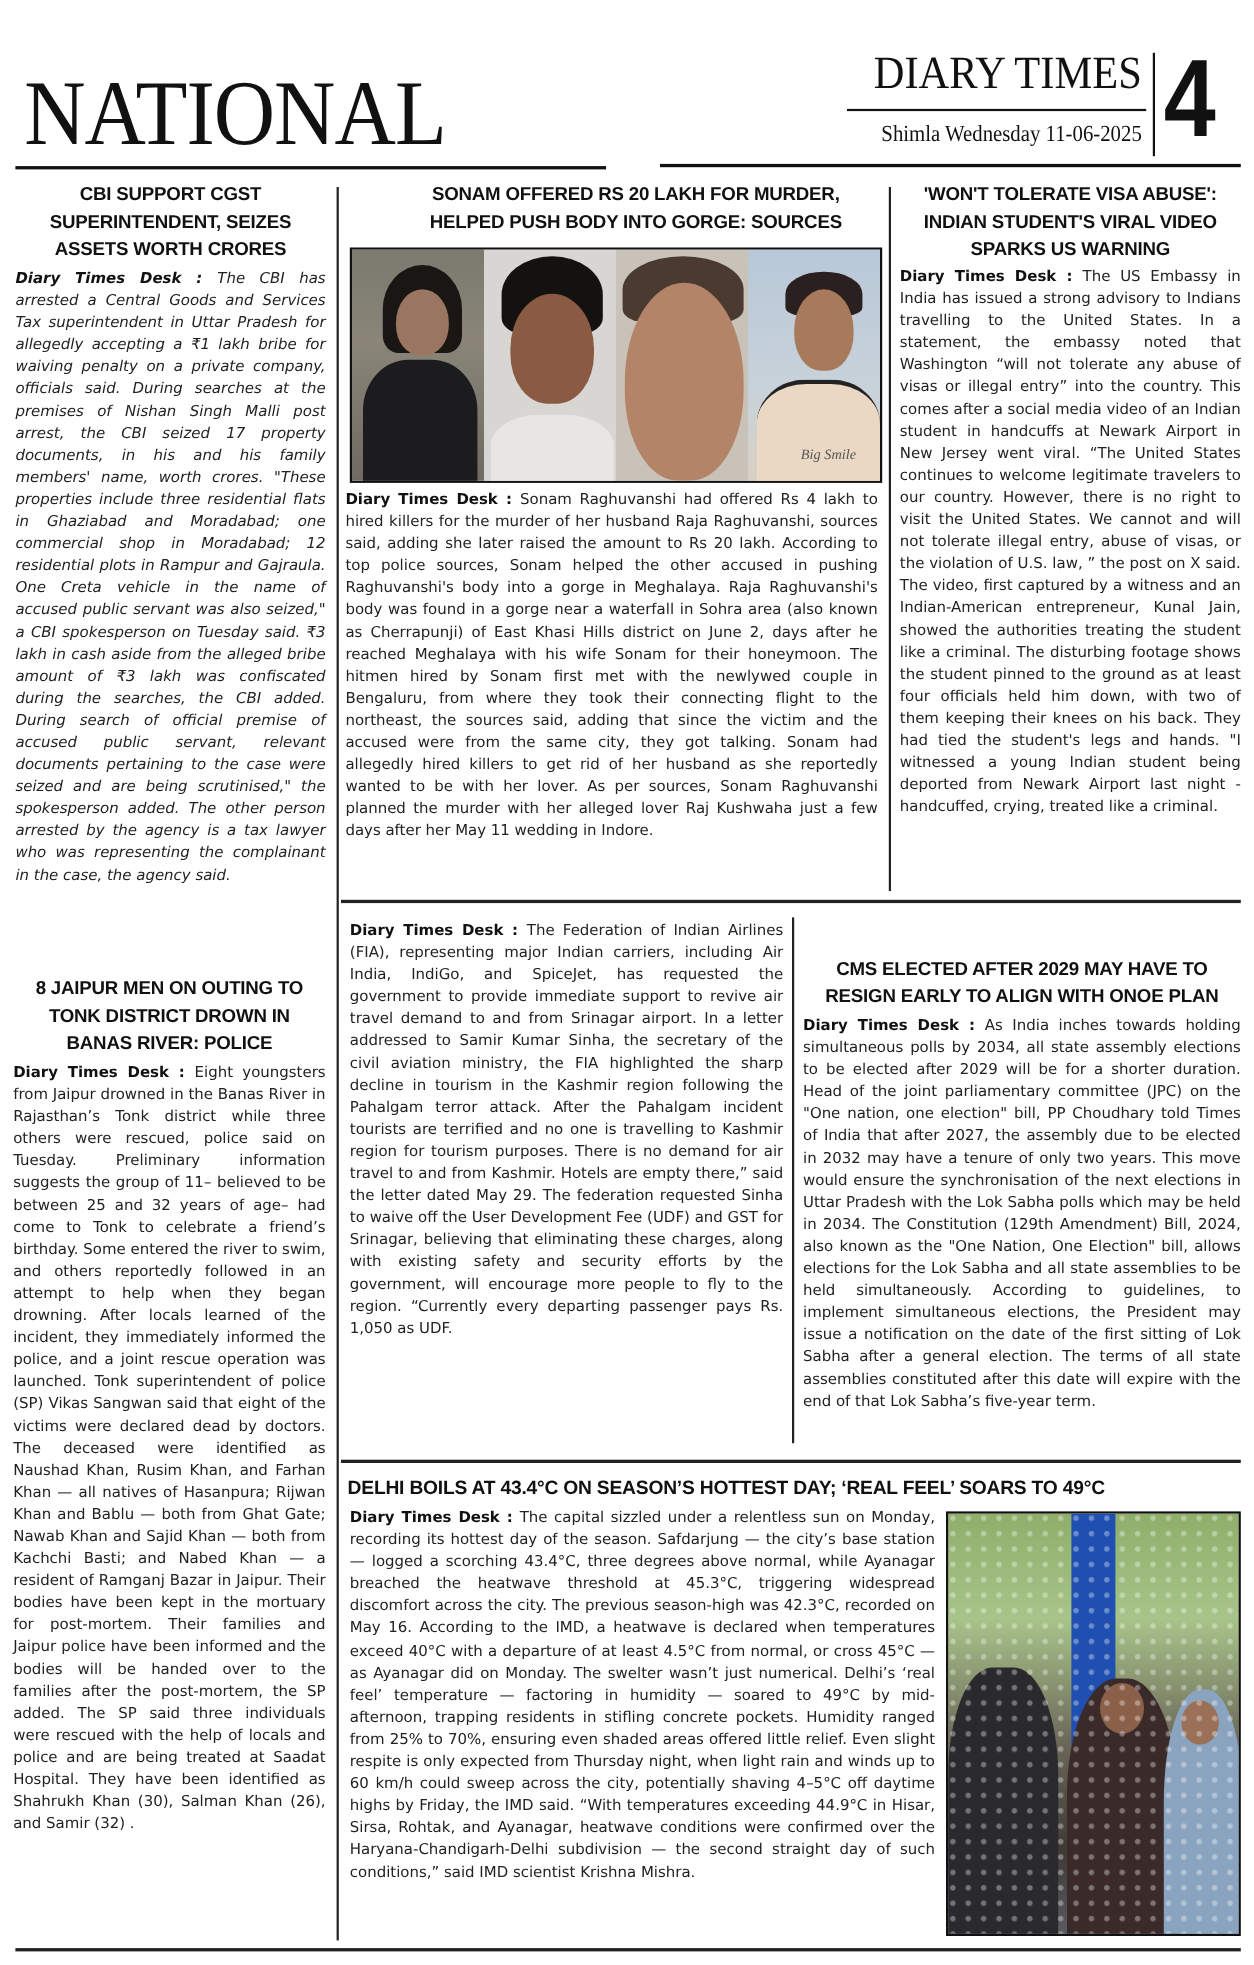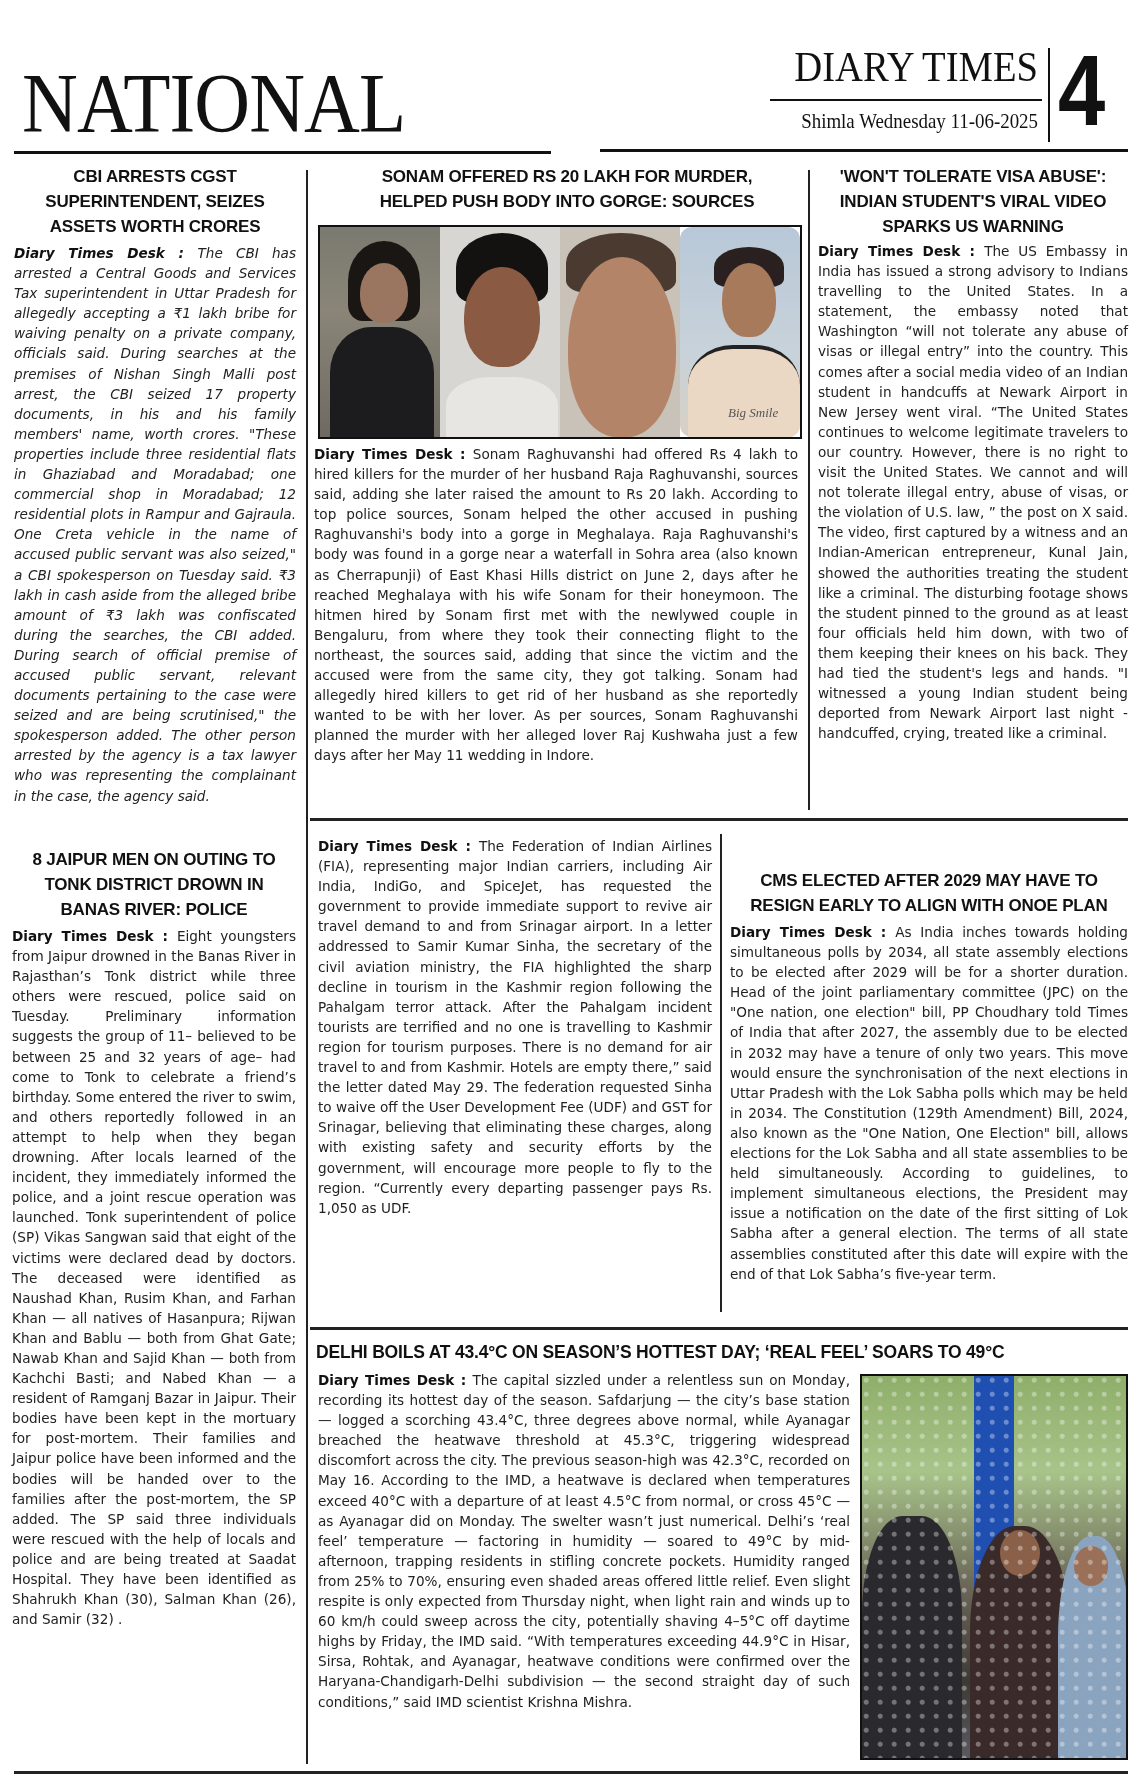--- a/index.html
+++ b/index.html
@@ -72,52 +72,52 @@
 <div class="masthead-rule-right"></div>
 
 <div class="col-rule" style="left:306px; top:170px; height:1594px;"></div>
 <div class="col-rule" style="left:808px; top:170px; height:640px;"></div>
 <div class="h-rule" style="left:310px; top:818px; width:818px;"></div>
 <div class="col-rule" style="left:720px; top:834px; height:478px;"></div>
 <div class="h-rule" style="left:310px; top:1327px; width:818px;"></div>
 <div class="h-rule" style="left:14px; top:1771px; width:1114px;"></div>
 
 <div class="article" style="left:14px; top:164px; width:282px;">
-  <div class="headline" style="padding:0 20px;">CBI ARRESTS CGST SUPERINTENDENT, SEIZES ASSETS WORTH CRORES</div>
+  <div class="headline" style="padding:0 20px;">CBI SUPPORT CGST SUPERINTENDENT, SEIZES ASSETS WORTH CRORES</div>
   <p class="body" style="margin-top:4px;font-style:italic;">
     <span class="byline">Diary Times Desk : </span><span>The CBI has arrested a Central Goods and Services Tax superintendent in Uttar Pradesh for allegedly accepting a ₹1 lakh bribe for waiving penalty on a private company, officials said. During searches at the premises of Nishan Singh Malli post arrest, the CBI seized 17 property documents, in his and his family members' name, worth crores. "These properties include three residential flats in Ghaziabad and Moradabad; one commercial shop in Moradabad; 12 residential plots in Rampur and Gajraula. One Creta vehicle in the name of accused public servant was also seized," a CBI spokesperson on Tuesday said. ₹3 lakh in cash aside from the alleged bribe amount of ₹3 lakh was confiscated during the searches, the CBI added. During search of official premise of accused public servant, relevant documents pertaining to the case were seized and are being scrutinised," the spokesperson added. The other person arrested by the agency is a tax lawyer who was representing the complainant in the case, the agency said.</span>
   </p>
 </div>
 
-<div class="article" style="left:12px; top:847px; width:284px;">
+<div class="article" style="left:12px; top:886px; width:284px;">
   <div class="headline" style="padding:0 6px;">8 JAIPUR MEN ON OUTING TO TONK DISTRICT DROWN IN BANAS RIVER: POLICE</div>
   <p class="body" style="margin-top:4px;">
     <span class="byline">Diary Times Desk : </span><span>Eight youngsters from Jaipur drowned in the Banas River in Rajasthan’s Tonk district while three others were rescued, police said on Tuesday. Preliminary information suggests the group of 11– believed to be between 25 and 32 years of age– had come to Tonk to celebrate a friend’s birthday. Some entered the river to swim, and others reportedly followed in an attempt to help when they began drowning. After locals learned of the incident, they immediately informed the police, and a joint rescue operation was launched. Tonk superintendent of police (SP) Vikas Sangwan said that eight of the victims were declared dead by doctors. The deceased were identified as Naushad Khan, Rusim Khan, and Farhan Khan — all natives of Hasanpura; Rijwan Khan and Bablu — both from Ghat Gate; Nawab Khan and Sajid Khan — both from Kachchi Basti; and Nabed Khan — a resident of Ramganj Bazar in Jaipur. Their bodies have been kept in the mortuary for post-mortem. Their families and Jaipur police have been informed and the bodies will be handed over to the families after the post-mortem, the SP added. The SP said three individuals were rescued with the help of locals and police and are being treated at Saadat Hospital. They have been identified as Shahrukh Khan (30), Salman Khan (26), and Samir (32) .</span>
   </p>
 </div>
 
-<div class="article" style="left:324px; top:164px; width:486px;">
+<div class="article" style="left:335px; top:164px; width:486px;">
   <div class="headline" style="padding:0 24px;">SONAM OFFERED RS 20 LAKH FOR MURDER, HELPED PUSH BODY INTO GORGE: SOURCES</div>
 </div>
 <div class="photo-strip">
   <div class="photo" style="background:linear-gradient(180deg,#7a7a70 0%,#8a8578 40%,#6e6a62 100%);">
     <div class="hair" style="left:28px; top:14px; width:72px; height:80px; background:#1a1614;"></div>
     <div class="head" style="left:40px; top:36px; width:48px; height:60px; background:#9a7560;"></div>
     <div class="body-shape" style="left:10px; top:100px; width:104px; height:114px; background:#1c1c1e;"></div>
   </div>
   <div class="photo" style="background:#d8d6d2;">
     <div class="hair" style="left:16px; top:6px; width:92px; height:70px; background:#141210;"></div>
     <div class="head" style="left:24px; top:40px; width:76px; height:100px; background:#8a5a42;"></div>
     <div class="body-shape" style="left:6px; top:150px; width:112px; height:70px; background:#e8e6e2;"></div>
   </div>
   <div class="photo" style="background:#c8c2b8;">
     <div class="hair" style="left:6px; top:6px; width:110px; height:60px; background:#4a3a30;"></div>
     <div class="head" style="left:8px; top:30px; width:108px; height:180px; background:#b48468;"></div>
   </div>
-  <div class="photo" style="background:linear-gradient(180deg,#b8c8d8 0%,#c8d2da 60%,#d8d0c4 100%);border-radius:12px;">
+  <div class="photo" style="background:linear-gradient(180deg,#b8c8d8 0%,#c8d2da 60%,#d8d0c4 100%);">
     <div class="hair" style="left:34px; top:20px; width:70px; height:40px; background:#2a2020;"></div>
     <div class="head" style="left:42px; top:36px; width:54px; height:74px; background:#a87a5c;"></div>
     <div class="body-shape" style="left:8px; top:118px; width:112px; height:100px; background:#ebd8c4; border-top:4px solid #222;"></div>
     <div style="position:absolute; left:48px; top:178px; font-family:'Liberation Serif',serif; font-style:italic; font-size:13px; color:#555;">Big Smile</div>
   </div>
 </div>
 <div class="article" style="left:314px; top:444px; width:484px;">
   <p class="body">
     <span class="byline">Diary Times Desk : </span><span>Sonam Raghuvanshi had offered Rs 4 lakh to hired killers for the murder of her husband Raja Raghuvanshi, sources said, adding she later raised the amount to Rs 20 lakh. According to top police sources, Sonam helped the other accused in pushing Raghuvanshi's body into a gorge in Meghalaya. Raja Raghuvanshi's body was found in a gorge near a waterfall in Sohra area (also known as Cherrapunji) of East Khasi Hills district on June 2, days after he reached Meghalaya with his wife Sonam for their honeymoon. The hitmen hired by Sonam first met with the newlywed couple in Bengaluru, from where they took their connecting flight to the northeast, the sources said, adding that since the victim and the accused were from the same city, they got talking. Sonam had allegedly hired killers to get rid of her husband as she reportedly wanted to be with her lover. As per sources, Sonam Raghuvanshi planned the murder with her alleged lover Raj Kushwaha just a few days after her May 11 wedding in Indore.</span>
   </p>

